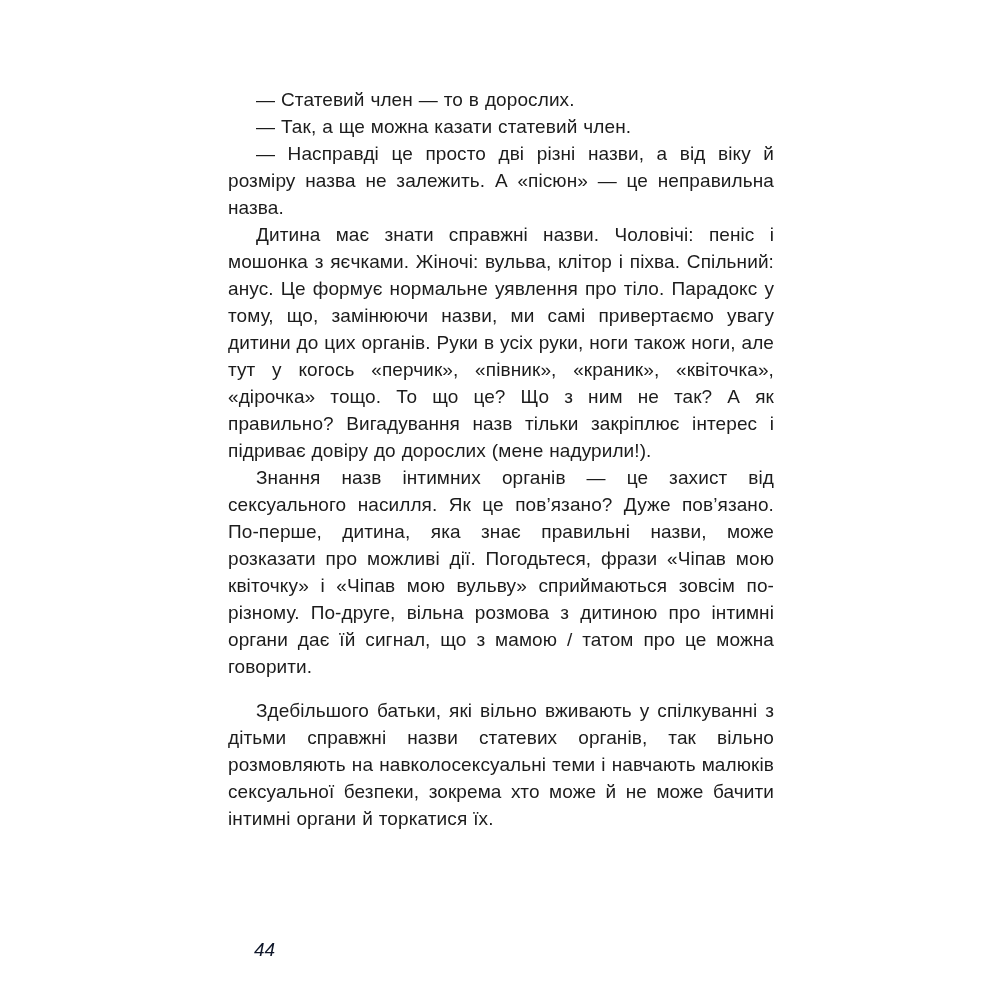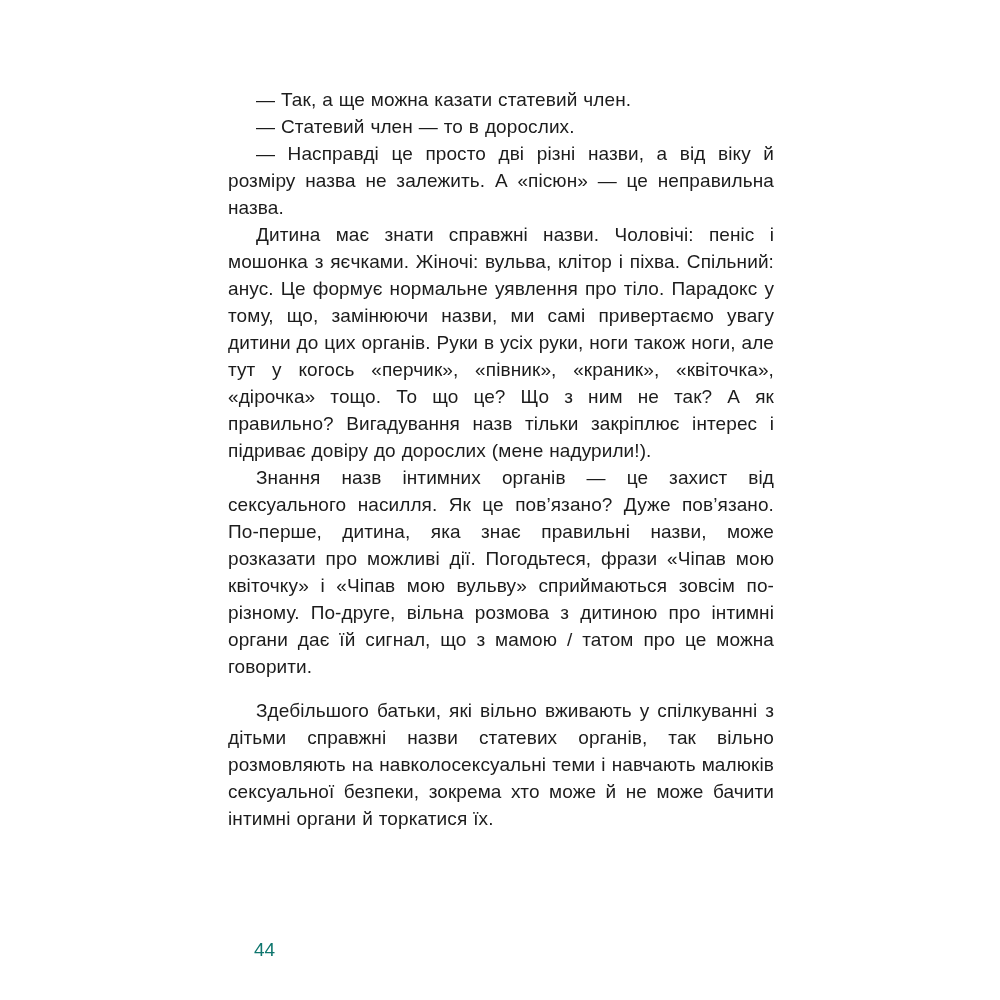--- a/index.html
+++ b/index.html
@@ -34,29 +34,30 @@
   .text-block p.bold {
     font-weight: normal;
     margin-top: 17px;
   }
   .page-number {
     position: absolute;
     left: 254px;
     top: 936px;
     font-size: 19px;
     line-height: 27px;
-    color: #0f766e;
+    color: #0f172a;
+    font-style: italic;
   }
 </style>
 </head>
 <body>
 
 <div class="page">
   <div class="text-block">
+    <p>— Статевий член — то в дорослих.</p>
     <p>— Так, а ще можна казати статевий член.</p>
-    <p>— Статевий член — то в дорослих.</p>
     <p>— Насправді це просто дві різні назви, а від віку й розміру назва не залежить. А «пісюн» — це неправильна назва.</p>
     <p>Дитина має знати справжні назви. Чоловічі: пеніс і мошонка з яєчками. Жіночі: вульва, клітор і піхва. Спільний: анус. Це формує нормальне уявлення про тіло. Парадокс у тому, що, замінюючи назви, ми самі привертаємо увагу дитини до цих органів. Руки в усіх руки, ноги також ноги, але тут у когось «перчик», «півник», «краник», «квіточка», «дірочка» тощо. То що це? Що з ним не так? А як правильно? Вигадування назв тільки закріплює інтерес і підриває довіру до дорослих (мене надурили!).</p>
     <p>Знання назв інтимних органів — це захист від сексуального насилля. Як це пов’язано? Дуже пов’язано. По-перше, дитина, яка знає правильні назви, може розказати про можливі дії. Погодьтеся, фрази «Чіпав мою квіточку» і «Чіпав мою вульву» сприймаються зовсім по-різному. По-друге, вільна розмова з дитиною про інтимні органи дає їй сигнал, що з мамою / татом про це можна говорити.</p>
     <p class="bold">Здебільшого батьки, які вільно вживають у спілкуванні з дітьми справжні назви статевих органів, так вільно розмовляють на навколосексуальні теми і навчають малюків сексуальної безпеки, зокрема хто може й не може бачити інтимні органи й торкатися їх.</p>
   </div>
   <div class="page-number">44</div>
 </div>
 
 </body></html>

